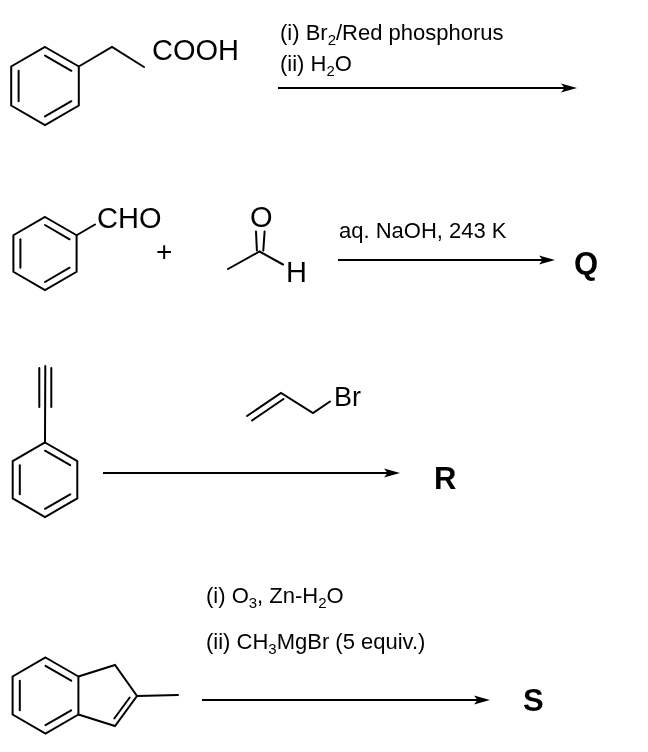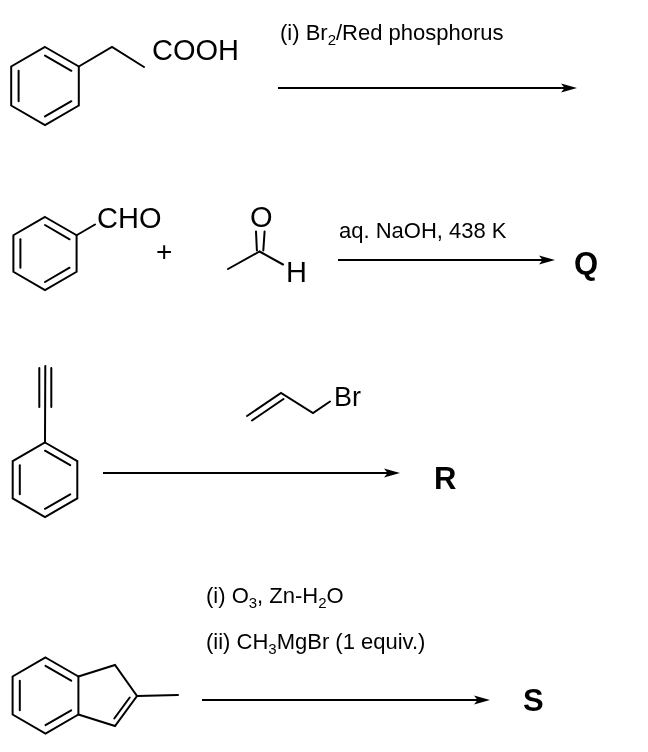--- a/index.html
+++ b/index.html
@@ -30,20 +30,21 @@
       <path d="M18.6,70.8 L18.6,101.2"></path>
       <path d="M71.4,101.2 L45,116.4"></path>
     </g>
     <g>
       <path d="M78.8,66.5 L112,47 L144,67"></path>
     </g>
     <text class="atom" x="152" y="60">COOH</text>
   </svg>
 
   <div class="rg" style="left:280px;top:20px"><span>(i) Br</span><span class="sb">2</span><span>/Red phosphorus</span></div>
+  <div class="rg" style="left:280px;top:51px"><span>(ii) H</span><span class="sb">2</span><span>O</span></div>
 
   <svg class="arrow" style="left:276px;top:80px" width="310" height="16" viewBox="0 0 310 16">
     <line x1="2" y1="8" x2="290" y2="8"></line>
     <path d="M301,8 L285,3.6 L288.6,8 L285,12.4 Z"></path>
   </svg>
 
   <div class="prod" style="left:604px;top:66px">P</div>
 
   <svg class="mol" style="left:0;top:195px" width="320" height="112" viewBox="0 195 320 112">
     <g>
@@ -58,21 +59,21 @@
     <g>
       <path d="M256,231.5 L256.9,250.5"></path>
       <path d="M264.6,231.5 L263.3,250.5"></path>
       <path d="M259.5,251.5 L228,269"></path>
       <path d="M259.5,251.5 L283,264.5"></path>
     </g>
     <text class="atom" x="250" y="227">O</text>
     <text class="atom" x="286" y="282">H</text>
   </svg>
 
-  <div class="rg" style="left:339px;top:218px"><span>aq. NaOH, 438 K</span></div>
+  <div class="rg" style="left:339px;top:218px"><span>aq. NaOH, 243 K</span></div>
 
   <svg class="arrow" style="left:336px;top:252px" width="230" height="16" viewBox="0 0 230 16">
     <line x1="2" y1="8" x2="208" y2="8"></line>
     <path d="M219,8 L203,3.6 L206.6,8 L203,12.4 Z"></path>
   </svg>
 
   <div class="prod" style="left:574px;top:246px">Q</div>
 
   <svg class="mol" style="left:0;top:360px" width="100" height="165" viewBox="0 360 100 165">
     <g>
@@ -114,21 +115,21 @@
     </g>
     <g>
       <path d="M78.4,676.5 L115,665 L137,696 L115,726 L78.4,714.5"></path>
       <path d="M129.7,697.5 L114.3,718.5"></path>
     </g>
     <path d="M137,696 L178,695"></path>
   </svg>
 
   <div class="rg" style="left:206px;top:583px"><span>(i) O</span><span class="sb">3</span><span>, Zn-H</span><span class="sb">2</span><span>O</span></div>
 
-  <div class="rg" style="left:206px;top:629px"><span>(ii) CH</span><span class="sb">3</span><span>MgBr (1 equiv.)</span></div>
+  <div class="rg" style="left:206px;top:629px"><span>(ii) CH</span><span class="sb">3</span><span>MgBr (5 equiv.)</span></div>
 
 
   <svg class="arrow" style="left:200px;top:692px" width="300" height="16" viewBox="0 0 300 16">
     <line x1="2" y1="8" x2="279" y2="8"></line>
     <path d="M290,8 L274,3.6 L277.6,8 L274,12.4 Z"></path>
   </svg>
 
   <div class="prod" style="left:523px;top:683px">S</div>
 
 </div>

